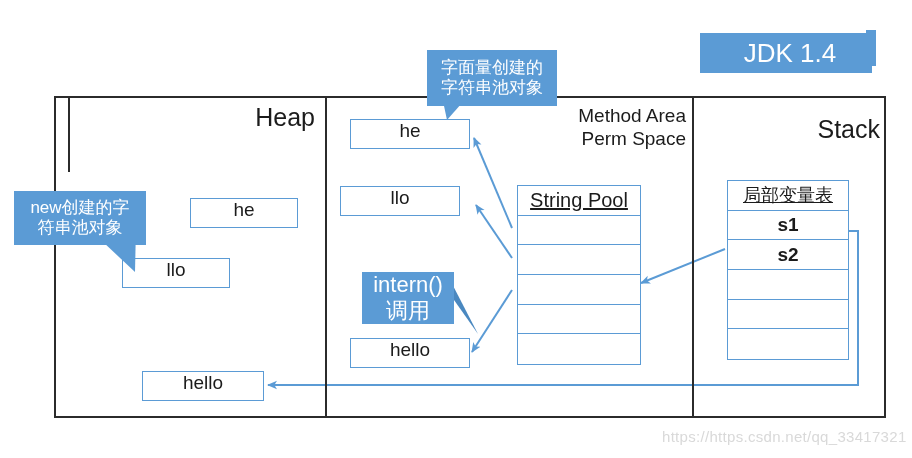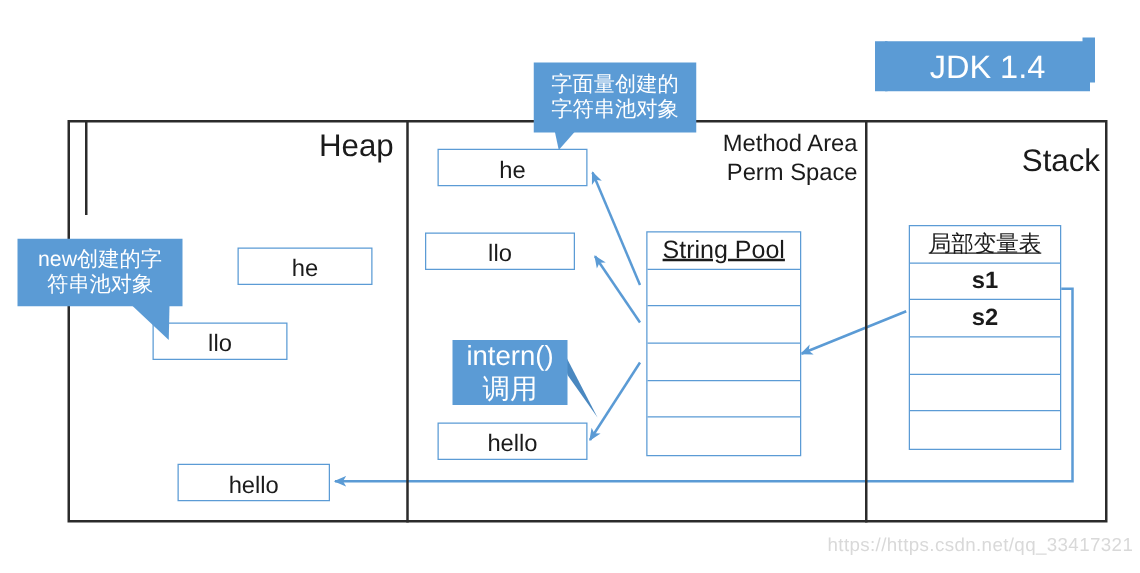--- a/index.html
+++ b/index.html
@@ -62,21 +62,21 @@
     line-height: 1.2;
   }
 
   
   .vbox {
     border: 1.5px solid #5b9bd5;
     background: #ffffff;
     color: #1b1b1b;
     font-size: 19px;
     display: flex;
-    align-items: flex-end;
+    align-items: flex-start;
     justify-content: center;
     box-sizing: border-box;
   }
 
   
   .vtable {
     position: absolute;
     z-index: 2;
     border: 1.5px solid #5b9bd5;
     background: #ffffff;

